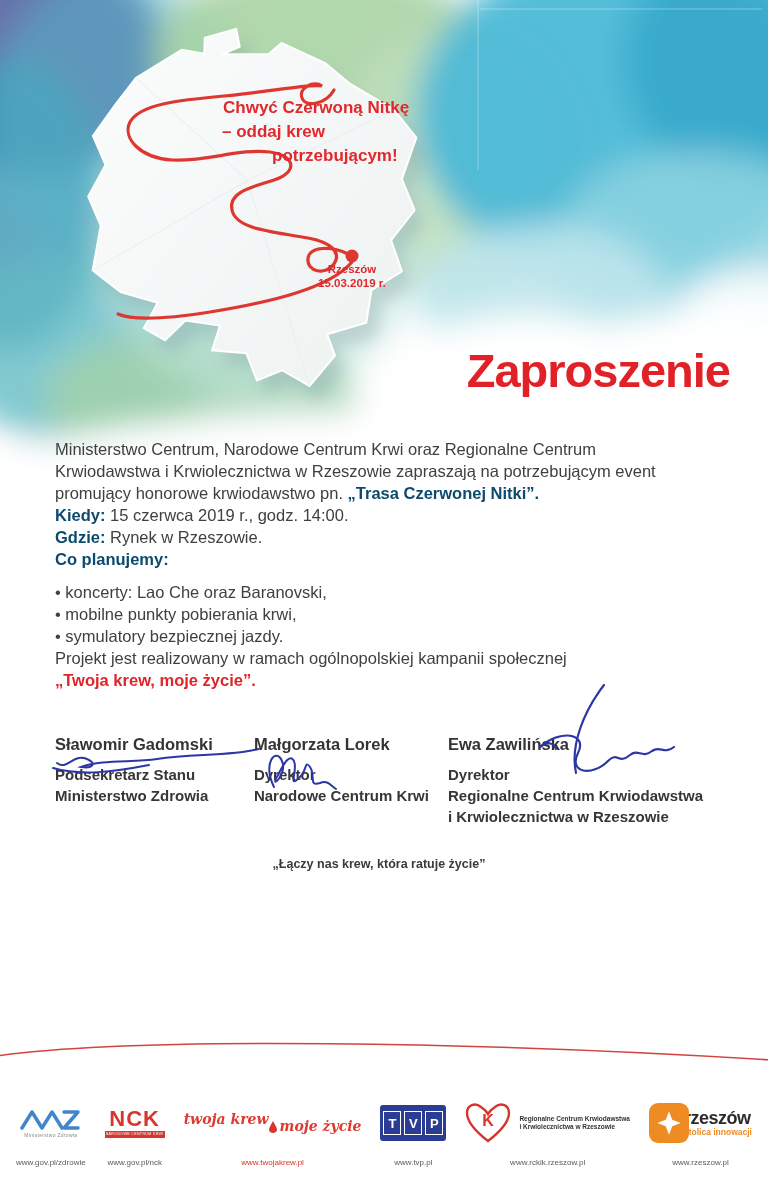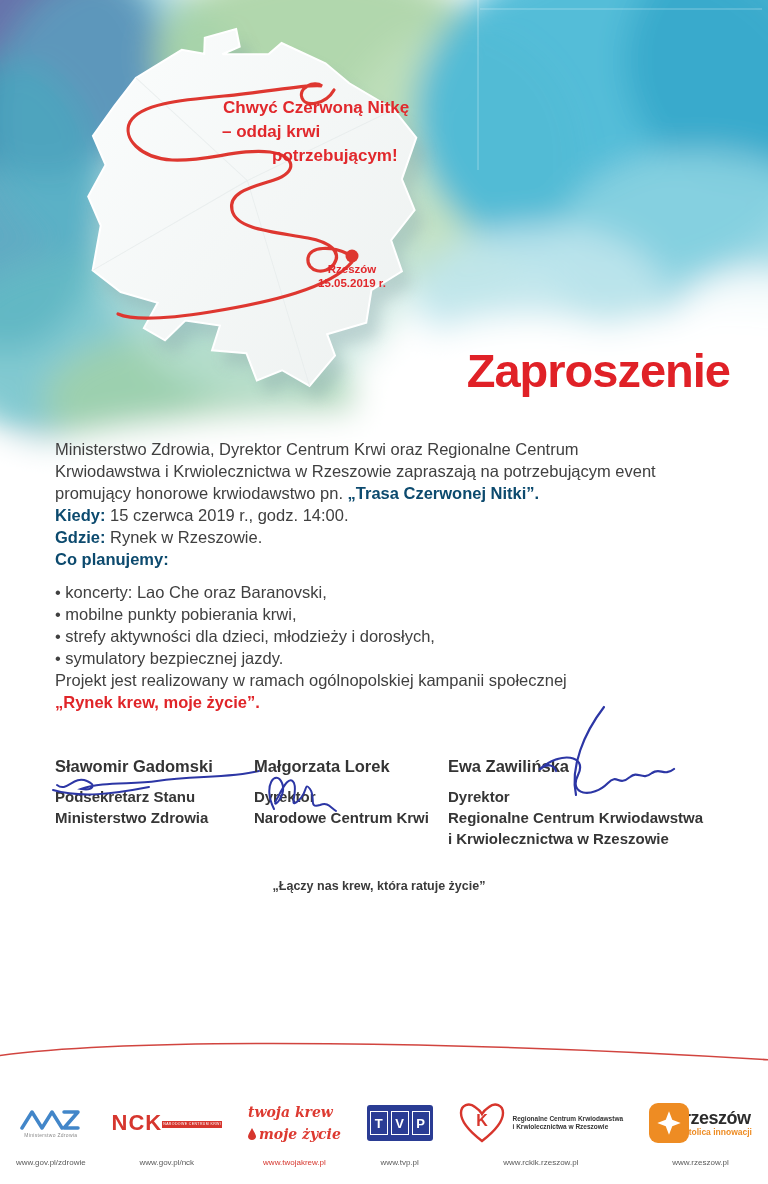--- a/index.html
+++ b/index.html
@@ -47,26 +47,26 @@
   .footer{position:absolute;left:0;top:1096px;width:768px;display:flex;
           justify-content:space-between;padding:0 16px;box-sizing:border-box;}
   .flogo{display:flex;flex-direction:column;align-items:center;}
   .logo-box{height:54px;display:flex;align-items:center;justify-content:center;}
   .logo-url{margin-top:8px;font-size:8px;color:#5a5a5a;white-space:nowrap;}
   .logo-url.red{color:#d6362e;}
   
   .mz-wrap{display:flex;flex-direction:column;align-items:center;}
   .mz-caption{font-size:5px;color:#8a8a8a;margin-top:2px;letter-spacing:.3px;}
   
-  .nck-wrap{display:flex;flex-direction:row;align-items:center;}
+  .nck-wrap{display:flex;flex-direction:column;align-items:center;}
   .nck-text{color:#d6362e;font-weight:bold;font-size:22px;line-height:20px;letter-spacing:1px;}
   .nck-bar{margin-top:2px;width:60px;height:7px;background:#d6362e;color:#ffffff;
            font-size:3.5px;line-height:7px;text-align:center;letter-spacing:.4px;}
   
-  .tk-wrap{display:flex;flex-direction:column;align-items:flex-start;
+  .tk-wrap{display:flex;flex-direction:row;align-items:flex-start;
            font-family:"DejaVu Serif",serif;font-style:italic;color:#dd3a31;}
   .tk-line{font-size:14px;line-height:15px;font-weight:bold;}
   .tk-row2{display:flex;align-items:center;gap:3px;margin-top:7px;}
   
   .tvp-box{width:66px;height:36px;background:#2a3c94;border-radius:3px;display:flex;
            align-items:center;justify-content:center;gap:3px;}
   .tvp-letter{width:16px;height:22px;border:1.5px solid #ffffff;color:#ffffff;
               font-weight:bold;font-size:13px;display:flex;align-items:center;justify-content:center;}
   
   .rckik-wrap{display:flex;align-items:center;gap:8px;}
@@ -133,62 +133,61 @@
 
     <g fill="none" stroke="#de3730" stroke-width="3.2" stroke-linecap="round">
       <path d="M334,90 C326,104 306,108 302,98 C298,88 314,80 322,86 C312,83 268,92 224,96 C180,100 140,104 130,122 C122,138 140,158 172,160 C206,162 240,148 270,152 C296,156 298,172 274,180 C252,187 228,192 232,210 C236,230 276,232 308,238 C330,242 342,252 334,264 C326,276 306,272 308,258 C310,246 332,246 348,254"></path>
       <path d="M352,262 C330,288 272,302 210,312 C166,319 134,321 118,314"></path>
     </g>
     <circle cx="352" cy="256" r="6.5" fill="#de3730"></circle>
   </svg>
 
   <div class="tagline">
     <div class="l1">Chwyć Czerwoną Nitkę</div>
-    <div class="l2">– oddaj krwi</div>
+    <div class="l2">– oddaj krew</div>
     <div class="l3">potrzebującym!</div>
   </div>
 
   <div class="map-label">
     <div>Rzeszów</div>
-    <div>15.05.2019 r.</div>
+    <div>15.03.2019 r.</div>
   </div>
 
   <div class="big-title">Zaproszenie</div>
 
   <div class="content">
 
     <p>
-      <span>Ministerstwo Zdrowia, Dyrektor Centrum Krwi oraz Regionalne Centrum</span><br>
+      <span>Ministerstwo Centrum, Narodowe Centrum Krwi oraz Regionalne Centrum</span><br>
       <span>Krwiodawstwa i Krwiolecznictwa w Rzeszowie zapraszają na potrzebującym event</span><br>
       <span>promujący honorowe krwiodawstwo pn. </span><b>„Trasa Czerwonej Nitki”.</b>
     </p>
 
     <p class="line-kiedy">
       <b>Kiedy:</b><span> 15 czerwca 2019 r., godz. 14:00.</span>
     </p>
 
     <p class="line-gdzie">
       <b>Gdzie:</b><span> Rynek w Rzeszowie.</span>
     </p>
 
     <p class="line-plans">
       <b>Co planujemy:</b>
     </p>
 
     <div class="bullets">
       <div><span>•</span><span> koncerty: Lao Che oraz Baranovski,</span></div>
       <div><span>•</span><span> mobilne punkty pobierania krwi,</span></div>
-      <div><span>•</span><span> strefy aktywności dla dzieci, młodzieży i dorosłych,</span></div>
       <div><span>•</span><span> symulatory bezpiecznej jazdy.</span></div>
     </div>
 
 
     <p class="campaign">
       <span>Projekt jest realizowany w ramach ogólnopolskiej kampanii społecznej</span><br>
-      <span class="red">„Rynek krew, moje życie”.</span>
+      <span class="red">„Twoja krew, moje życie”.</span>
     </p>
 
     <div class="sig-row">
 
       <div class="sig-col c1">
         <div class="sig-name">Sławomir Gadomski</div>
         <svg class="sig-scribble sig1" width="215" height="40" viewBox="0 0 215 40">
           <g fill="none" stroke="#2c36a5" stroke-width="2" stroke-linecap="round">
             <path d="M8,24 C18,32 24,14 38,20 C48,24 44,30 32,28 C54,20 84,24 108,20 C144,14 176,18 210,10"></path>
             <path d="M4,29 C32,37 64,33 100,26"></path>

